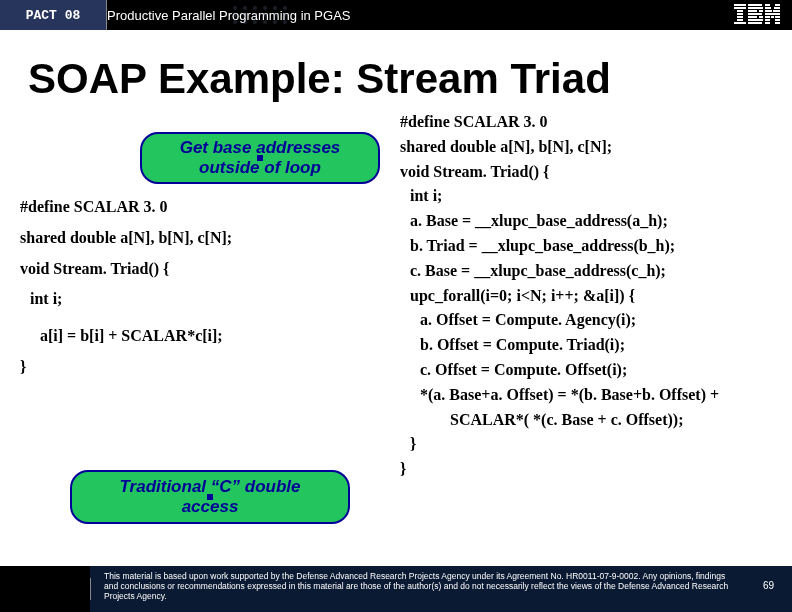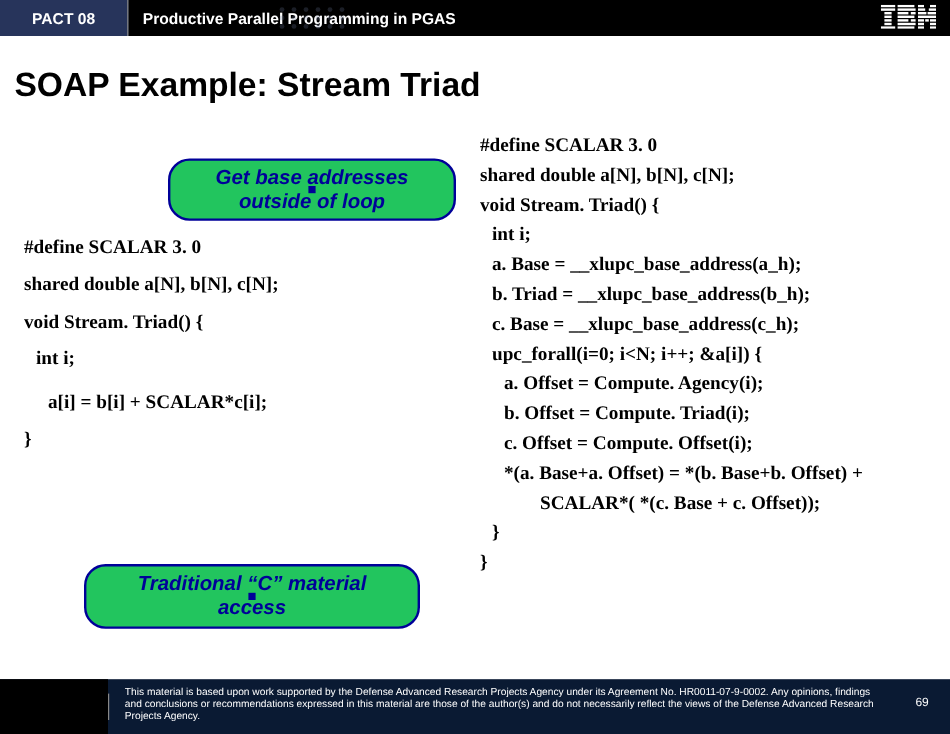--- a/index.html
+++ b/index.html
@@ -24,25 +24,25 @@
   .header-left-box {
     background: #27345b;
     height: 30px;
     width: 106px;
     display: flex;
     align-items: center;
     justify-content: center;
     font-size: 13px;
     font-weight: bold;
     border-right: 1px solid #888;
+    font-family: Liberation Mono, monospace;
   }
   .header-title {
-    padding-left: 12px;
     font-size: 13px;
-    font-weight: bold;
+    font-weight: normal;
   }
   .header-dots {
     position: absolute;
     left: 230px;
     top: 4px;
     width: 120px;
     height: 22px;
     opacity: 0.25;
   }
   .header-dots circle {
@@ -53,22 +53,22 @@
     right: 12px;
     top: 4px;
     color: #ffffff;
     font-family: "IBM Plex Sans", Arial, sans-serif;
   }
   .ibm-logo svg { display:block; }
 
   .slide-title {
     position: absolute;
     top: 55px;
-    left: 12px;
-    font-size: 28px;
+    left: 28px;
+    font-size: 42px;
     font-weight: bold;
     color: #000000;
     font-family: Arial, Helvetica, sans-serif;
   }
 
   .content {
     position: absolute;
     top: 110px;
     left: 20px;
     right: 20px;
@@ -245,21 +245,21 @@
 <div class="slide-title">SOAP Example: Stream Triad</div>
 
 <div class="callout callout-top">
   <div>
     <div>Get base addresses</div>
     <div>outside of loop</div>
   </div>
 </div>
 <div class="callout callout-bottom">
   <div>
-    <div>Traditional “C” material</div>
+    <div>Traditional “C” double</div>
     <div>access</div>
   </div>
 </div>
 
 <div class="content">
 
   <div class="col col-left">
     <div>#define SCALAR 3. 0</div>
     <div style="height:6px"></div>
     <div>shared double a[N], b[N], c[N];</div>

